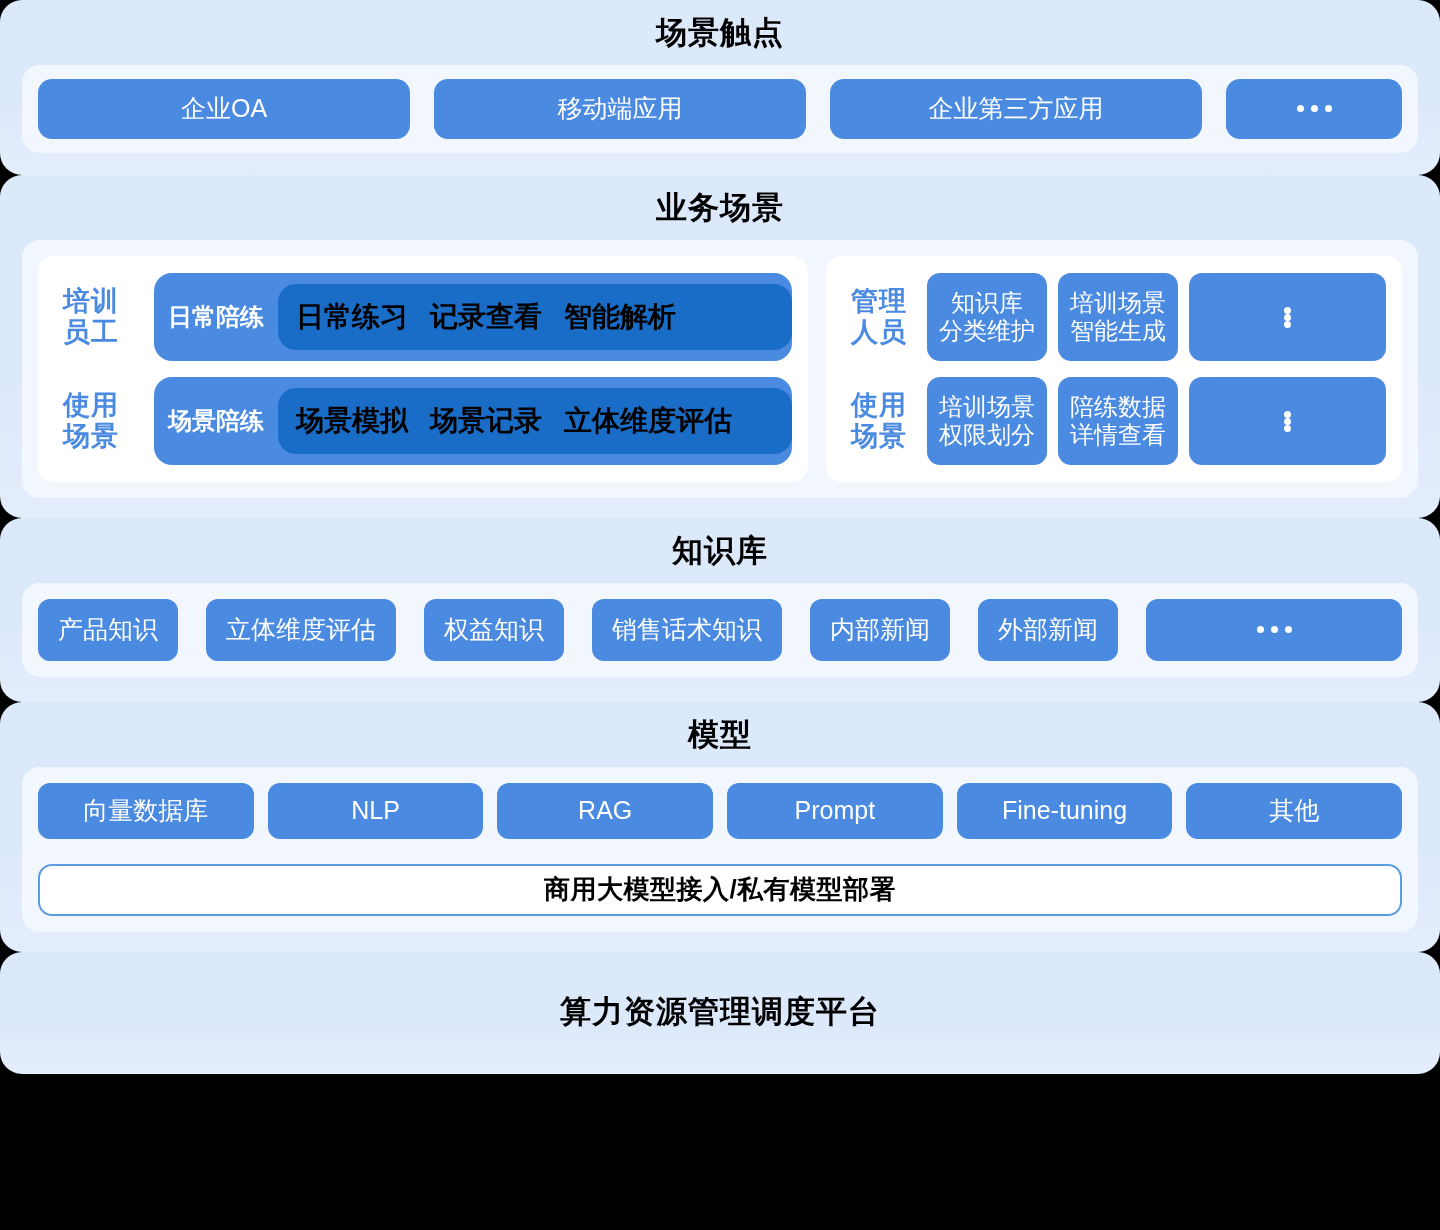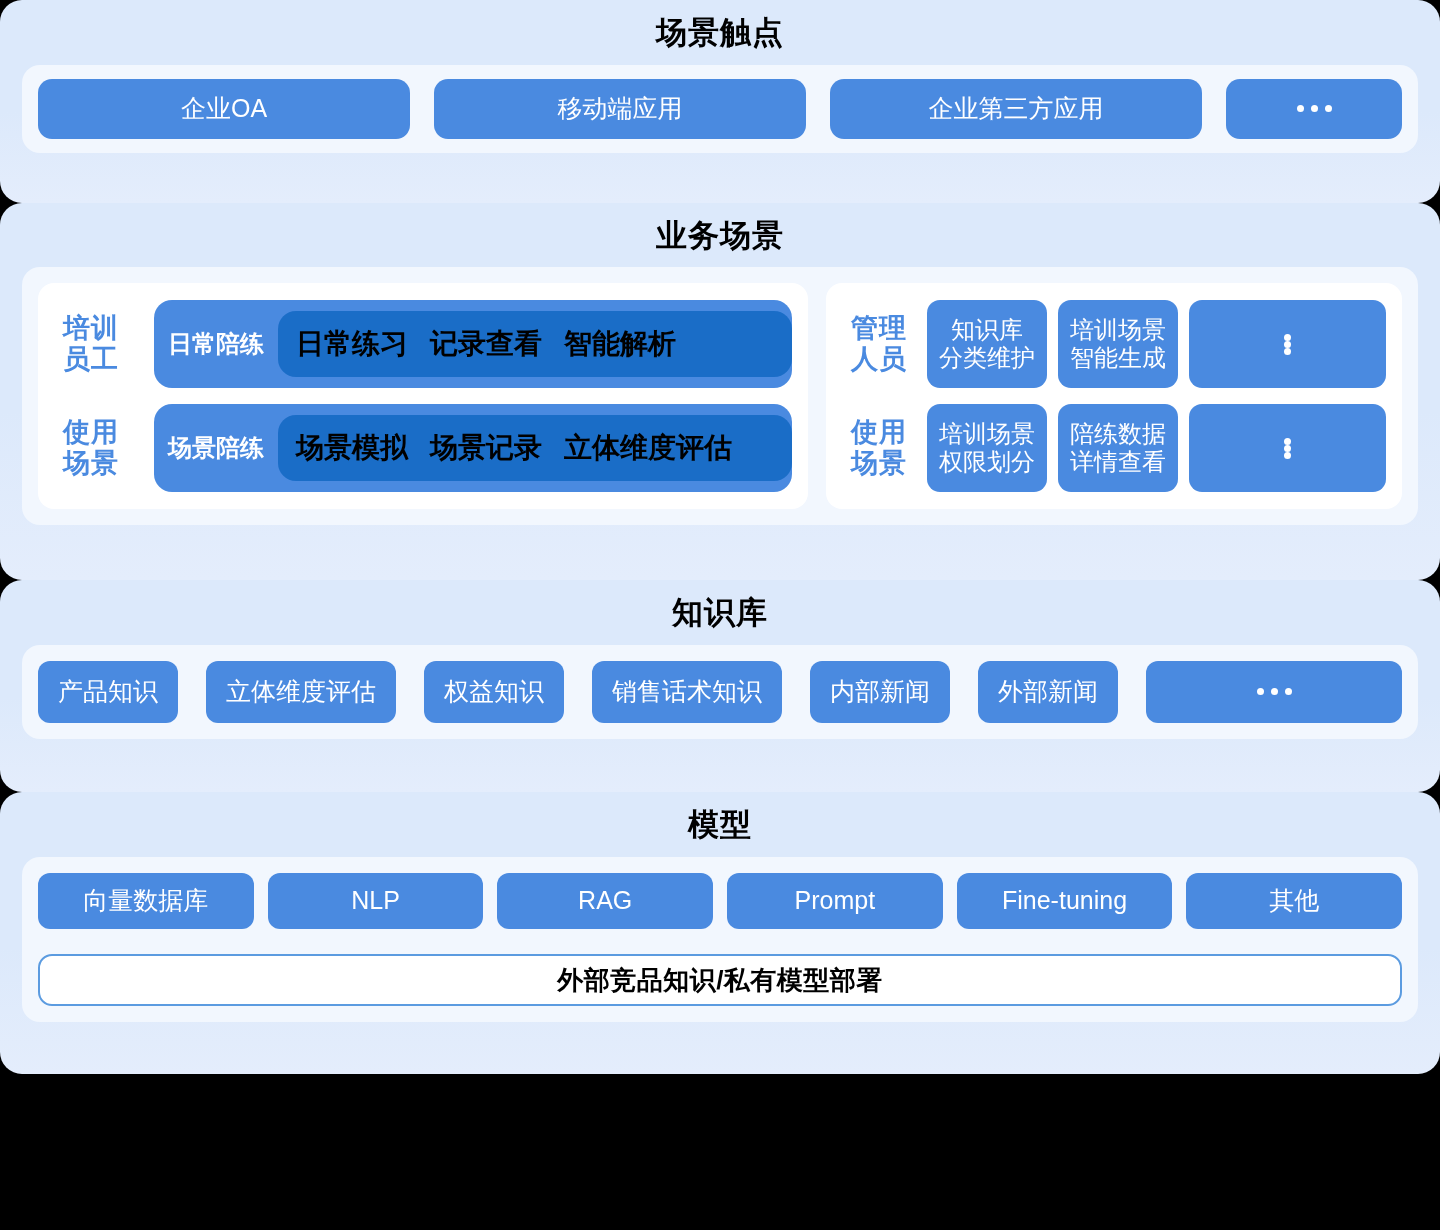--- a/index.html
+++ b/index.html
@@ -387,19 +387,24 @@
       <div class="panel-title">模型</div>
       <div class="card">
         <div class="modelrow">
           <div class="chip">向量数据库</div>
           <div class="chip">NLP</div>
           <div class="chip">RAG</div>
           <div class="chip">Prompt</div>
           <div class="chip">Fine-tuning</div>
           <div class="chip">其他</div>
         </div>
-        <div class="deploybox">外部竞品知识/私有模型部署</div>
+        <div class="deploybox">商用大模型接入/私有模型部署</div>
       </div>
     </div>
   </div>
 
+  <div class="layer" id="sec-compute">
+    <div class="panel">
+      <div class="panel-title">算力资源管理调度平台</div>
+    </div>
+  </div>
 
 </div>
 
 </body></html>

